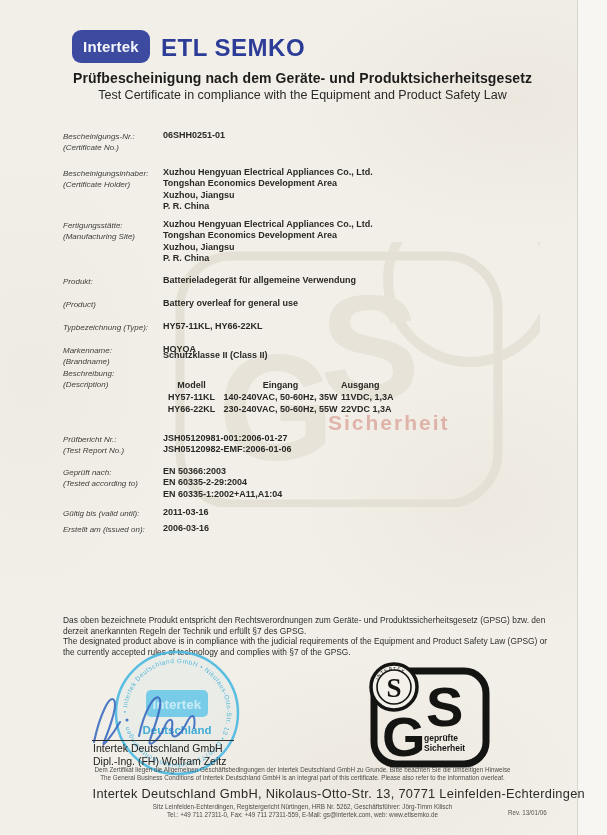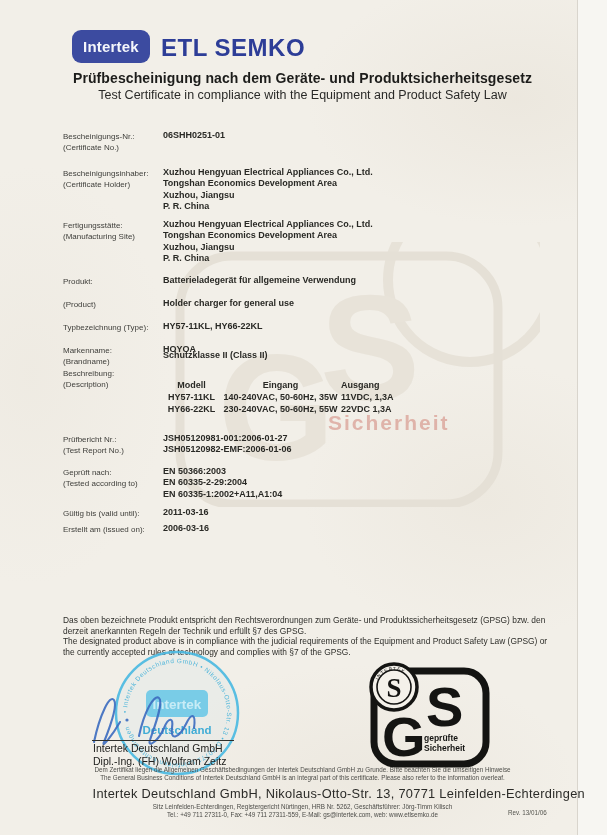--- a/index.html
+++ b/index.html
@@ -20,21 +20,21 @@
   .logo-box { position:absolute; left:72px; top:30px; width:78px; height:33px;
     background:#3c4ba0; border-radius:9px; color:#f4f6fb; font-weight:bold;
     font-size:15px; display:flex; align-items:center; justify-content:center; letter-spacing:0.2px; }
   .logo-division { position:absolute; left:161px; top:34px; font-size:24px; font-weight:bold;
     color:#2d3d97; letter-spacing:0.5px; }
   .title-de { position:absolute; left:30px; top:70px; width:545px; text-align:center;
     font-size:14px; font-weight:bold; color:#1c1c1a; letter-spacing:0.1px; }
   .title-en { position:absolute; left:30px; top:88px; width:545px; text-align:center;
     font-size:12.5px; color:#2a2a28; }
   
-  .lbl { position:absolute; left:63px; width:105px; font-size:8px;
+  .lbl { position:absolute; left:63px; width:105px; font-style:italic; font-size:8px;
     color:#3e3e3a; line-height:11px; }
   .lbl span { display:block; }
   .val { position:absolute; left:163px; font-size:9px; font-weight:bold; color:#292925;
     line-height:11.3px; }
   .val span { display:block; }
   .desc-table { position:absolute; left:163px; top:379px; font-size:9px; font-weight:bold;
     color:#292925; line-height:12px; }
   .desc-row { display:flex;text-align:center; }
   .desc-row .c1 { width:57px; }
   .desc-row .c2 { width:121px; }
@@ -110,21 +110,21 @@
     <div class="val" style="top:219px">
       <span>Xuzhou Hengyuan Electrical Appliances Co., Ltd.</span>
       <span>Tongshan Economics Development Area</span>
       <span>Xuzhou, Jiangsu</span>
       <span>P. R. China</span>
     </div>
 
     <div class="lbl" style="top:276px">Produkt:</div>
     <div class="val" style="top:275px">Batterieladegerät für allgemeine Verwendung</div>
     <div class="lbl" style="top:299px">(Product)</div>
-    <div class="val" style="top:298px">Holder charger for general use</div>
+    <div class="val" style="top:298px">Battery overleaf for general use</div>
 
     <div class="lbl" style="top:322px">Typbezeichnung (Type):</div>
     <div class="val" style="top:321px">HY57-11KL, HY66-22KL</div>
 
     <div class="lbl" style="top:345px">
       <span>Markenname:</span>
       <span>(Brandname)</span>
     </div>
     <div class="val" style="top:344px">HOYOA</div>
 

